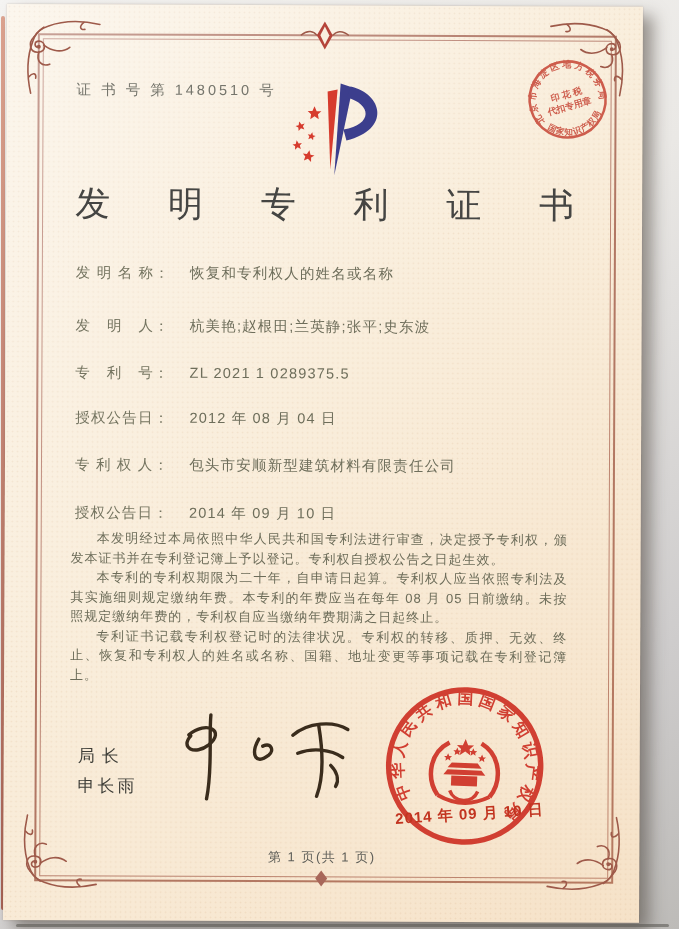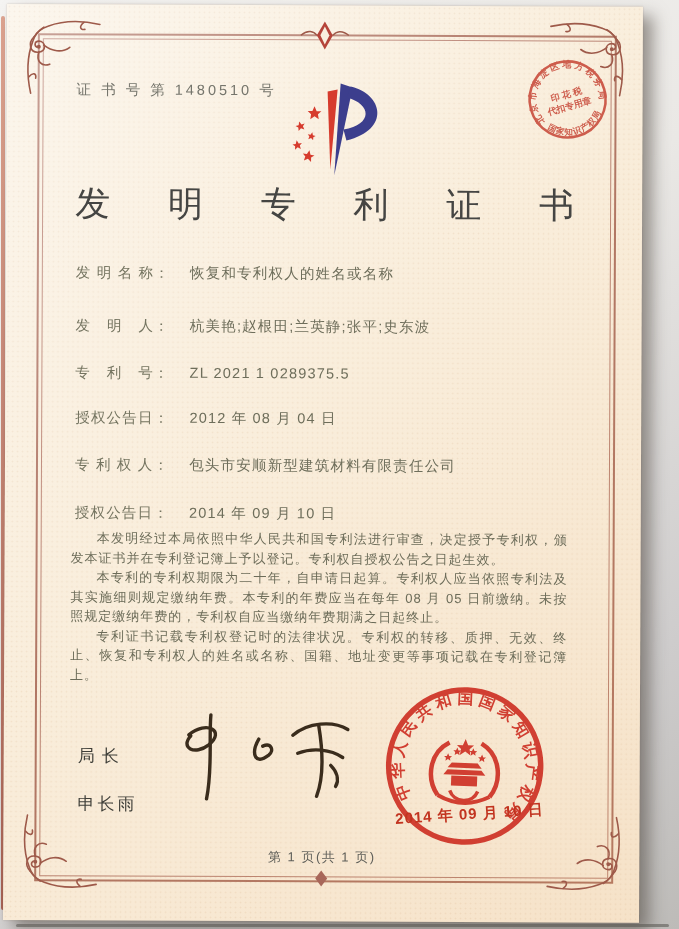--- a/index.html
+++ b/index.html
@@ -27,21 +27,21 @@
   .corner { position:absolute; width:80px; height:80px; color:#9e5a4a; z-index:4; }
   .cert-no { left:70px; top:76px; font-size:14.5px; letter-spacing:3px; color:#75756c; }
   .title { left:31px; top:176px; width:575px; text-align:center; font-size:35px;
            letter-spacing:24px; text-indent:24px; color:#454543; font-weight:500; }
   .field { position:absolute; left:70px; font-size:14.5px; color:#6e6e5b; letter-spacing:1.2px; z-index:3; white-space:nowrap;}
   .field .lab { margin-right:20px; color:#747460; }
   .bodytext { left:66px; top:524px; width:497px; font-size:13px; line-height:19.5px;
               color:#6c6c59; text-align:justify; letter-spacing:1px; }
   .bodytext p { margin:0; text-indent:2em; }
   .officer-title { left:74px; top:740px; font-size:17px; letter-spacing:7px; color:#3e3e38; font-weight:500;}
-  .officer-name  { left:74px; top:770px; font-size:17px; letter-spacing:3px; color:#3e3e38; font-weight:500;margin-top:18px;}
+  .officer-name  { left:74px; top:770px; font-size:17px; letter-spacing:3px; color:#3e3e38; font-weight:500;}
   .signature { left:163px; top:700px; width:198px; height:102px; }
   .seal { left:377px; top:676px; width:168px; height:168px; transform:rotate(2deg); opacity:.95;}
   .seal-date { left:388px; top:799px; width:156px; text-align:center; font-size:15px; font-weight:bold;
                color:#c23420; transform:rotate(-4deg); letter-spacing:1px; z-index:5;}
   .tax-stamp { left:508px; top:40px; width:106px; height:106px; transform:rotate(-16deg); opacity:.88; }
   .footer { left:31px; top:843px; width:575px; text-align:center; font-size:13px; letter-spacing:1.5px; color:#60605a; }
   .logo { left:272px; top:74px; width:130px; height:102px; }
   .orn-top { left:291px; top:13px; width:54px; height:36px; }
   .orn-bottom { left:303px; top:863px; width:30px; height:20px; }
 </style>

